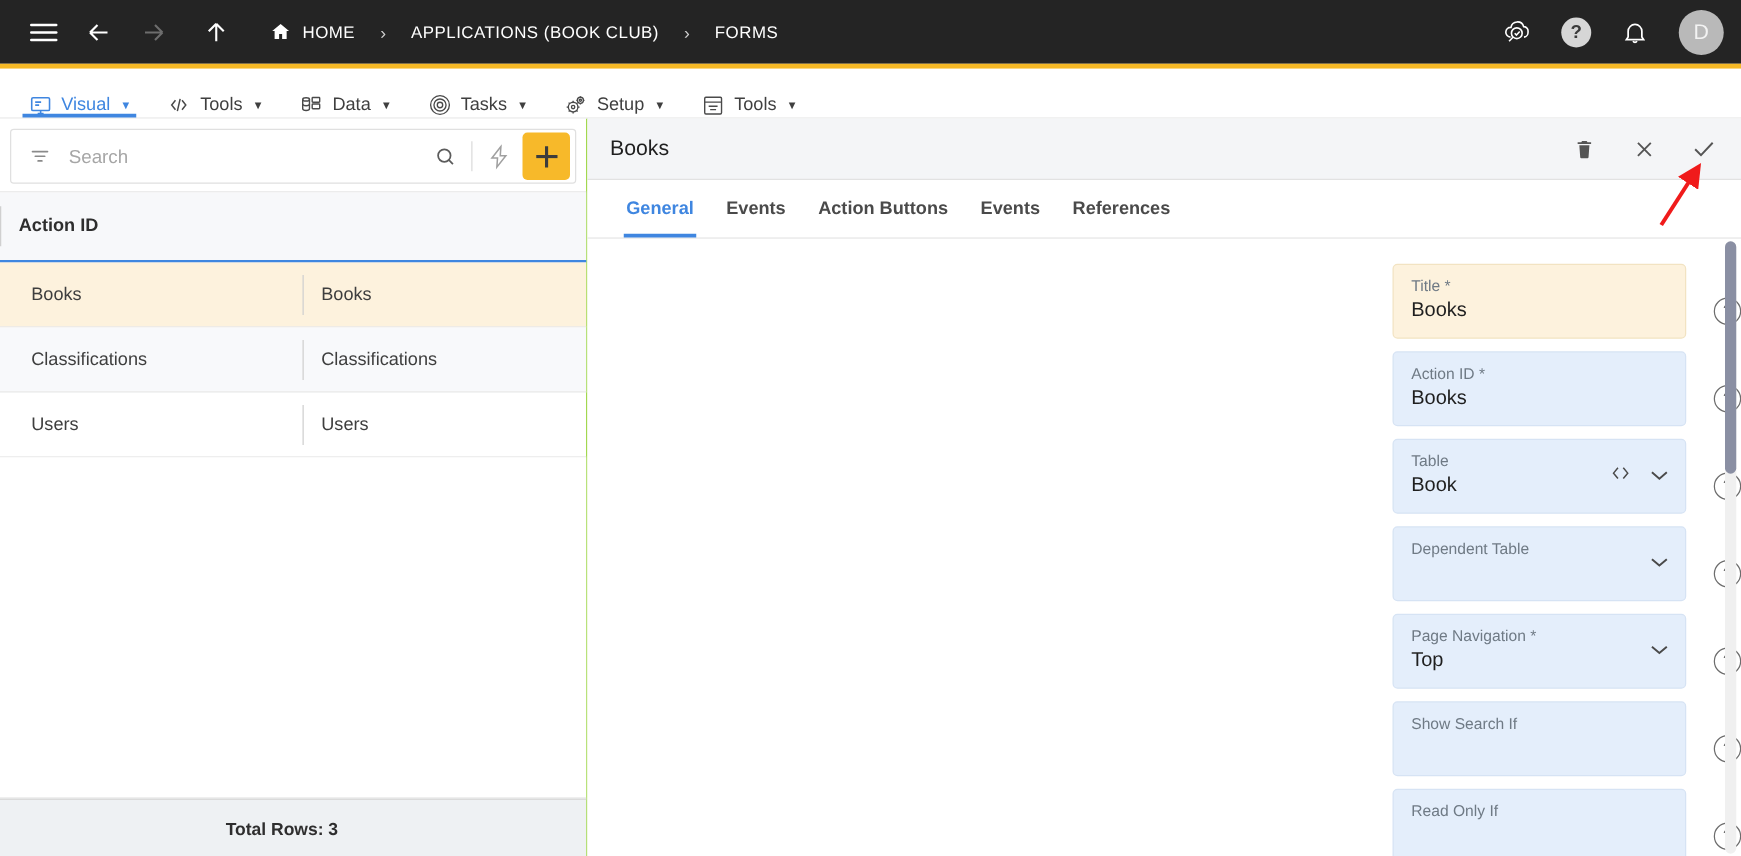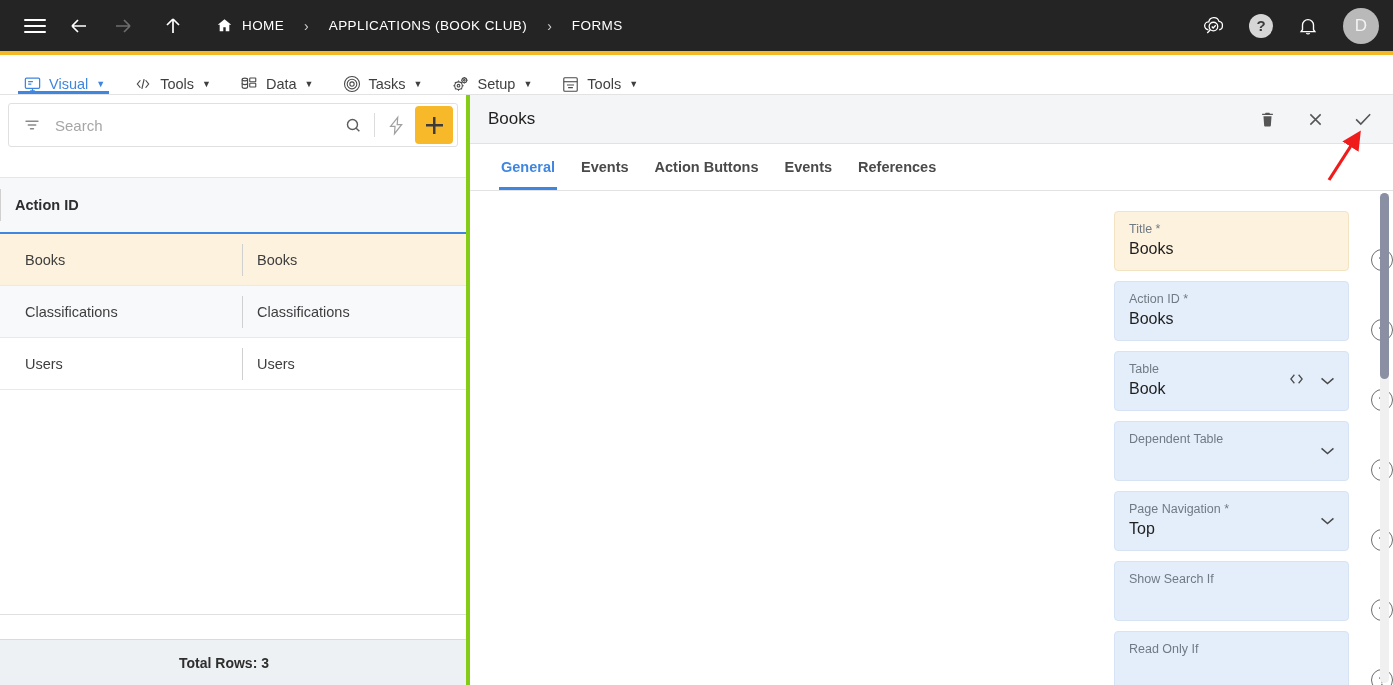--- a/index.html
+++ b/index.html
@@ -52,21 +52,21 @@
   .mod.active { color: #3f86e0; }
   .mod.active:after {
     content: ""; position: absolute; left: 10px; right: 10px; bottom: 0; height: 3px; background: #3f86e0;
   }
   .mod-ico { width: 20px; height: 20px; display: flex; align-items: center; justify-content: center; }
 
   
   .body { flex: 1; display: flex; min-height: 0; background: #ffffff; }
 
   
-  .left { width: 470px; flex: 0 0 470px; display: flex; flex-direction: column; border-right: 4px solid #84cc16; background:#fff;gap:24px; }
+  .left { width: 470px; flex: 0 0 470px; display: flex; flex-direction: column; border-right: 1px solid #84cc16; background:#fff; }
   .searchbar {
     margin: 8px 8px 6px 8px; height: 44px; border: 1px solid #e0e0e0; border-radius: 3px;
     display: flex; align-items: center; padding: 0 4px 0 10px; background: #fff;
   }
   .filter-ico { width: 26px; display: flex; align-items: center; justify-content: center; }
   .search-input {
     flex: 1; border: none; outline: none; font-size: 15px; color: #3c3c3c;
     font-family: "Liberation Sans", sans-serif; padding-left: 10px; background: transparent;
   }
   .search-input::placeholder { color: #a6a6a6; }
@@ -113,21 +113,21 @@
   .tabs { height: 47px; flex: 0 0 47px; display: flex; align-items: stretch; padding-left: 18px; border-bottom: 1px solid #e2e2e2; background:#fff; }
   .tab {
     display: flex; align-items: center; padding: 0 13px; font-size: 14.5px; font-weight: bold;
     color: #4a4a4a; cursor: pointer; position: relative;
   }
   .tab.active { color: #3f86e0; }
   .tab.active:after { content:""; position:absolute; left:11px; right:11px; bottom:0; height:3px; background:#3f86e0; }
 
   .form-area { flex: 1; overflow: hidden; position: relative; background: #fff; }
   .form-inner { padding-top: 20px; }
-  .field-row { display: flex; align-items: flex-end; padding-left: 644px; margin-bottom: 10px; }
+  .field-row { display: flex; align-items: center; padding-left: 644px; margin-bottom: 10px; }
   .field {
     width: 560px; background: #e4eefb; border: 1px solid #d6e3f4; border-radius: 4px;
     padding: 9px 14px 10px 14px; min-height: 52px; position: relative;
   }
   .field.highlight { background: #fdf2dd; border-color: #f2e3c2; }
   .field.tall { min-height: 49px; }
   .flabel { font-size: 12.5px; color: #6f7a85; line-height: 16px; }
   .fvalue { font-size: 16px; color: #1f1f1f; line-height: 22px; margin-top: 1px; min-height: 22px; }
   .fadorn { position: absolute; right: 12px; top: 50%; transform: translateY(-50%); display: flex; align-items: center; gap: 14px; color: #5a5a5a; }
   .help-ico {

